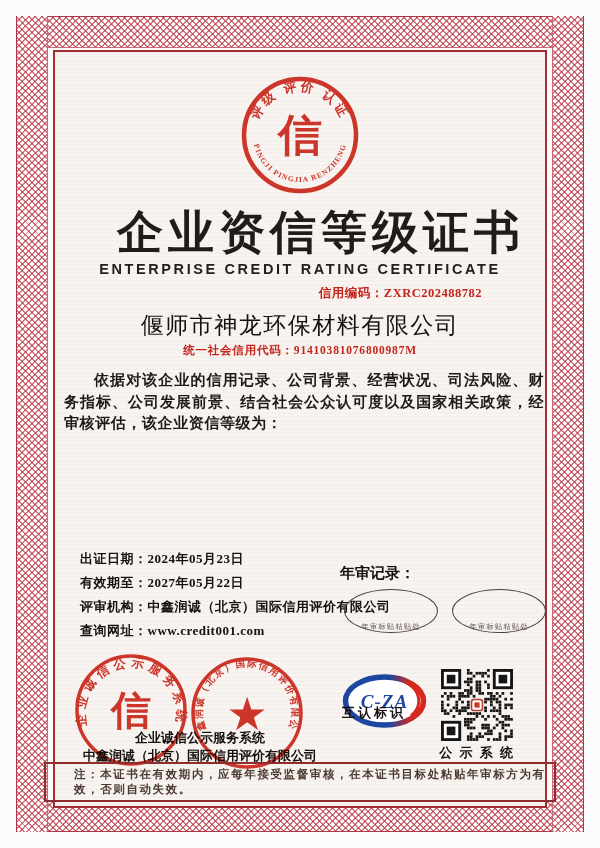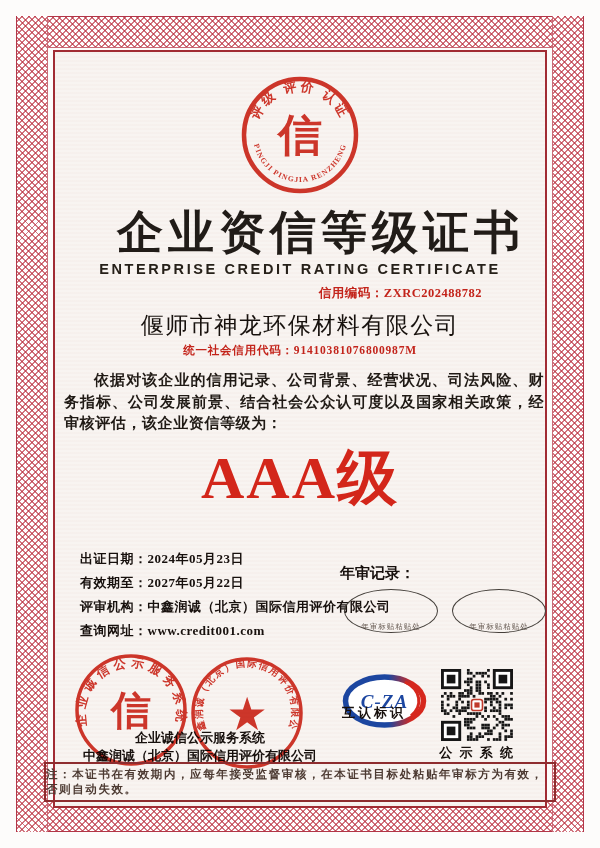--- a/index.html
+++ b/index.html
@@ -30,21 +30,21 @@
       line-height:21.5px;text-align:justify;text-indent:2em;letter-spacing:.6px;}
   .rating{top:438px;font-size:60px;font-weight:bold;color:#d3261a;letter-spacing:2px;}
   .details{top:547px;left:80px;font-size:13px;font-weight:bold;color:#17100d;}
   .details .row{height:24px;line-height:24px;letter-spacing:.5px;}
   .annual-label{top:564px;left:340px;font-size:15px;font-weight:bold;color:#17100d;}
   .oval{position:absolute;width:92px;height:42px;border:1.5px solid#45403b;border-radius:50%;
       display:flex;align-items:flex-end;justify-content:center;font-size:7.5px;letter-spacing:1px;color:#6b5f57;}
   .caption{font-weight:bold;color:#17100d;}
   .seal{mix-blend-mode:multiply;opacity:.93;}
   .note-box{left:44px;right:44px;top:762px;height:36px;border:2px solid #8e2c2e;
-      display:flex;align-items:center;justify-content:center;}
+      display:flex;align-items:center;justify-content:center;padding-left:28px;}
   .note-text{font-size:11.5px;font-weight:bold;letter-spacing:1.6px;color:#4c3a32;}
   .small-cap{font-size:13px;font-weight:bold;color:#17100d;}
 </style>
 </head>
 <body>
 
 <div class="page">
 
   <div class="gband top"></div>
   <div class="gband bottom"></div>
@@ -66,21 +66,20 @@
   </svg>
 
   <div class="abs ctr title">企业资信等级证书</div>
   <div class="abs ctr subtitle">ENTERPRISE CREDIT RATING CERTIFICATE</div>
   <div class="abs credit-code">信用编码：ZXRC202488782</div>
 
   <div class="abs ctr company">偃师市神龙环保材料有限公司</div>
   <div class="abs ctr uscc">统一社会信用代码：91410381076800987M</div>
 
   <div class="abs para">依据对该企业的信用记录、公司背景、经营状况、司法风险、财务指标、公司发展前景、结合社会公众认可度以及国家相关政策，经审核评估，该企业资信等级为：</div>
-  <div class="abs ctr rating">AAA级</div>
 
   <div class="abs details">
     <div class="row"><span>出证日期：</span><span>2024年05月23日</span></div>
     <div class="row"><span>有效期至：</span><span>2027年05月22日</span></div>
     <div class="row"><span>评审机构：</span><span>中鑫润诚（北京）国际信用评价有限公司</span></div>
     <div class="row"><span>查询网址：</span><span>www.credit001.com</span></div>
   </div>
 
   <div class="abs annual-label">年审记录：</div>
   <div class="oval" style="left:344px;top:589px">

